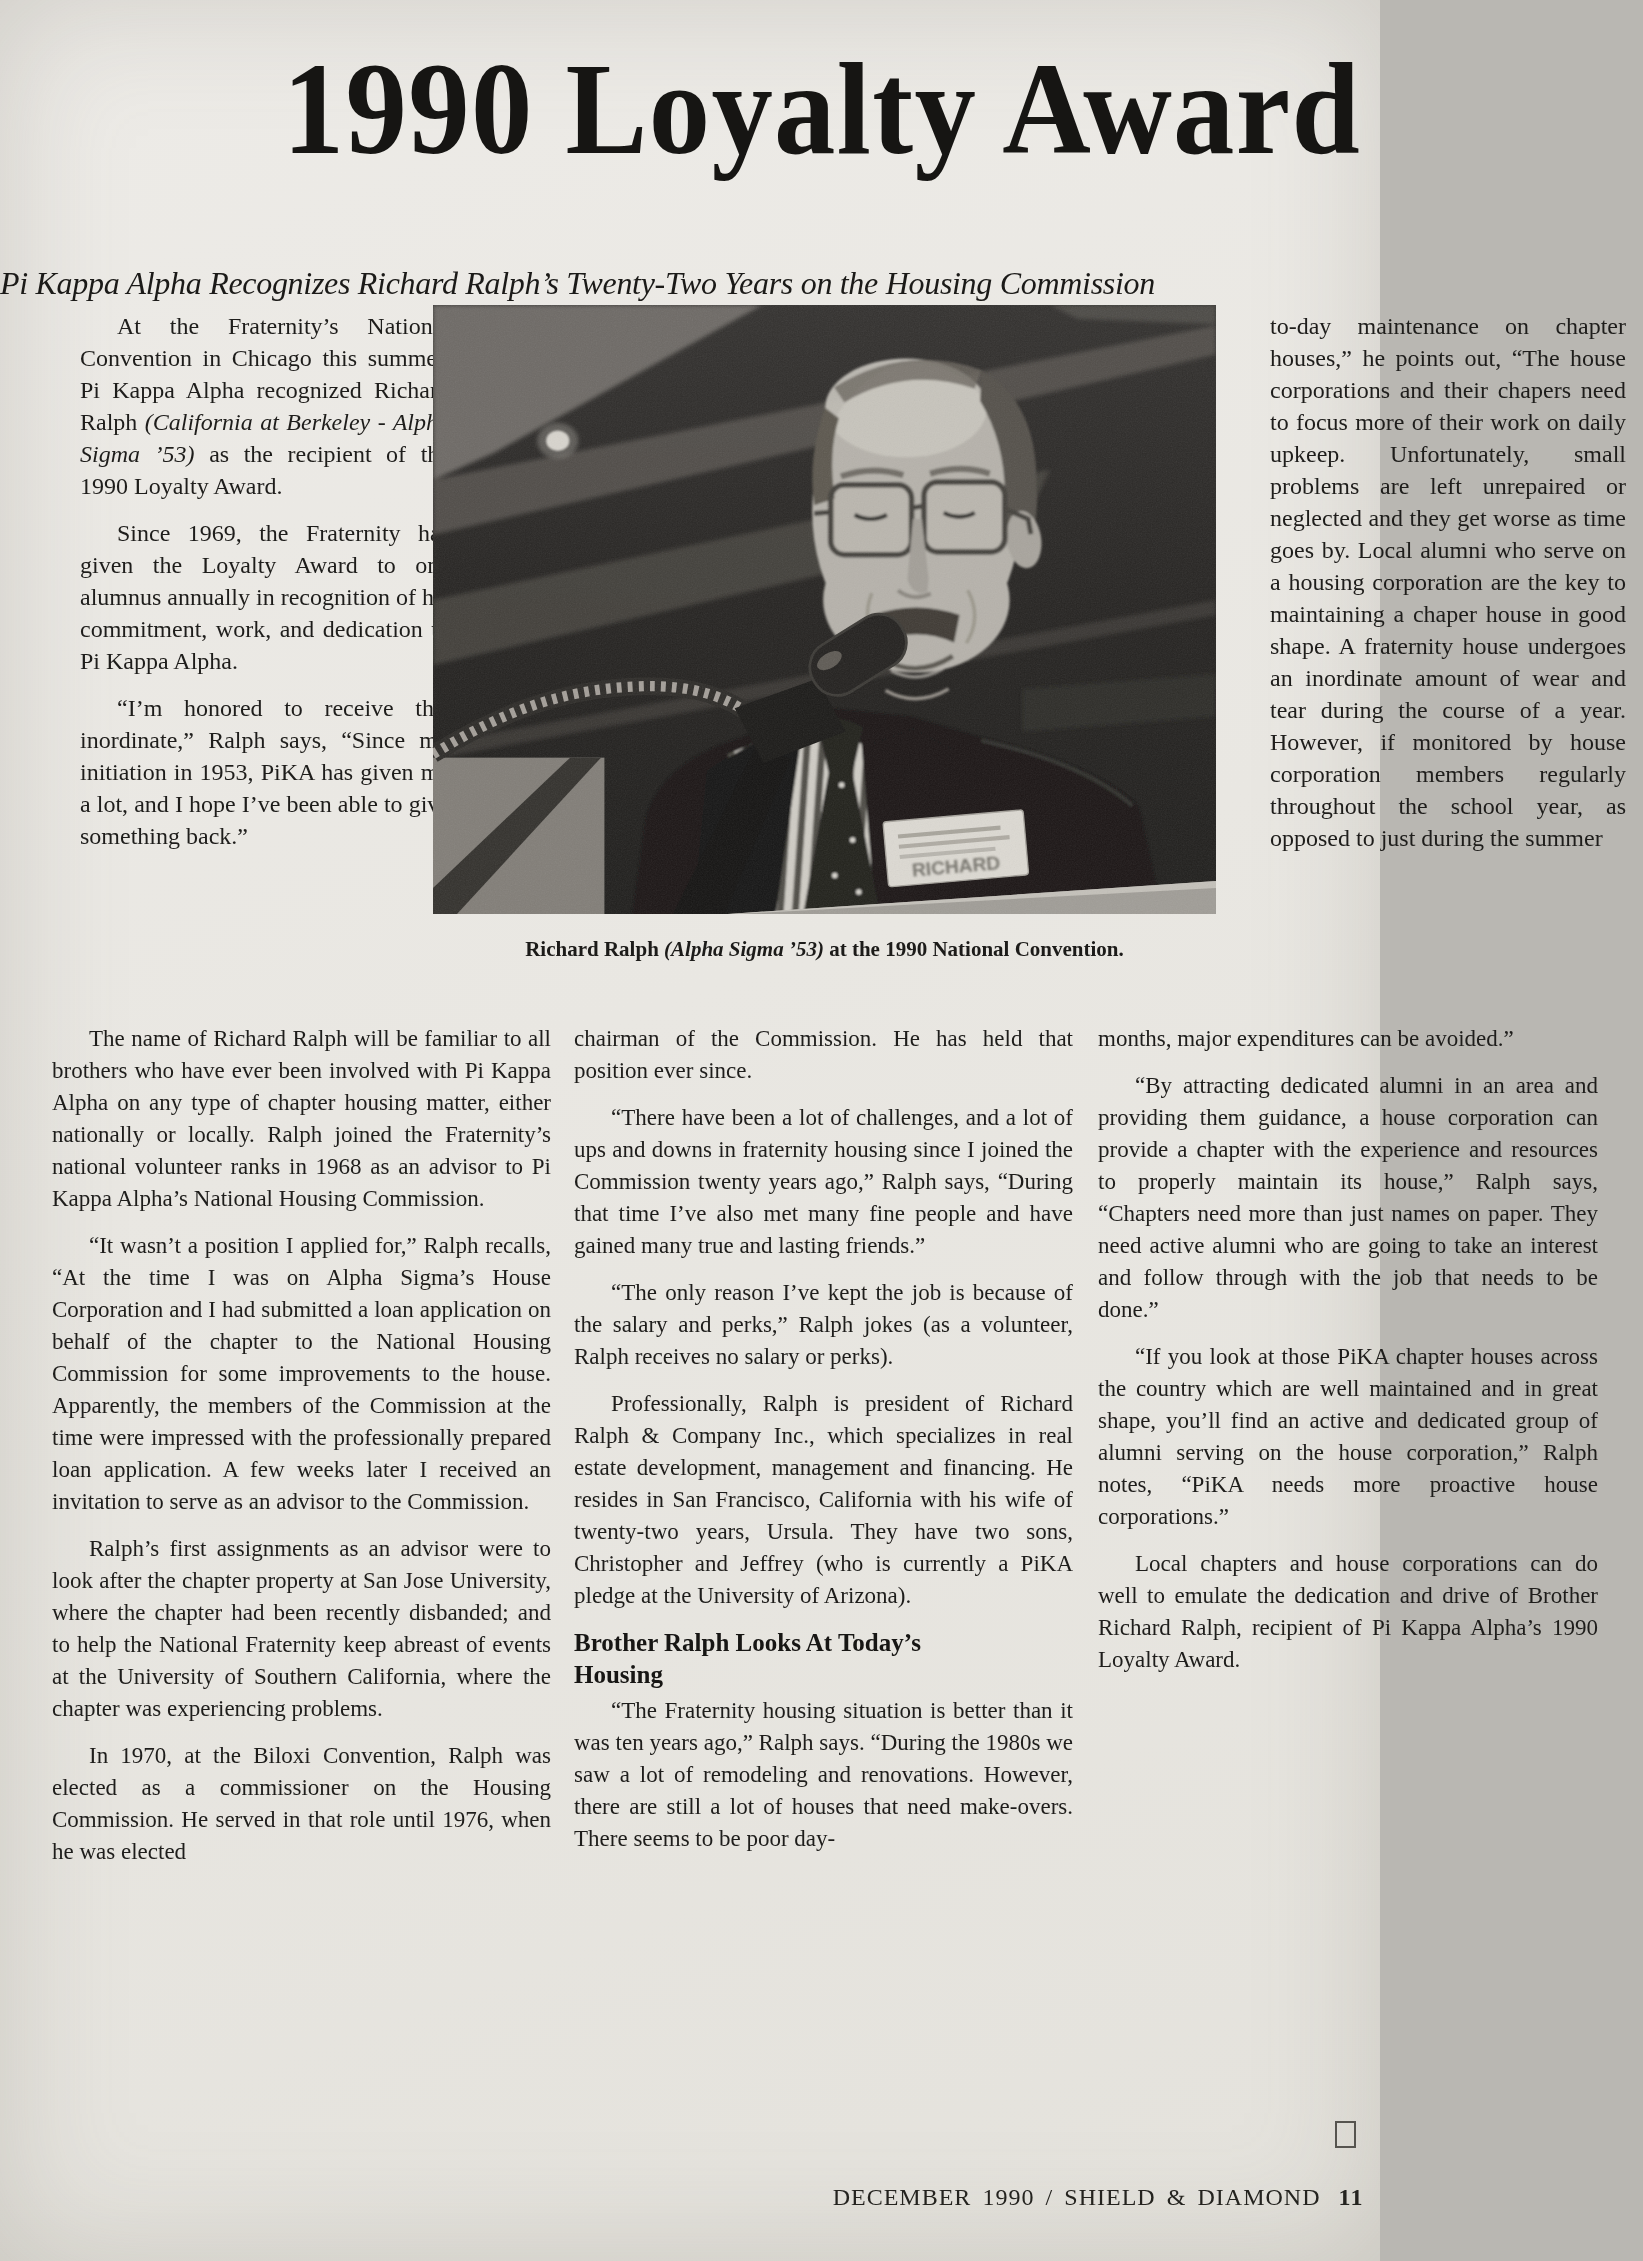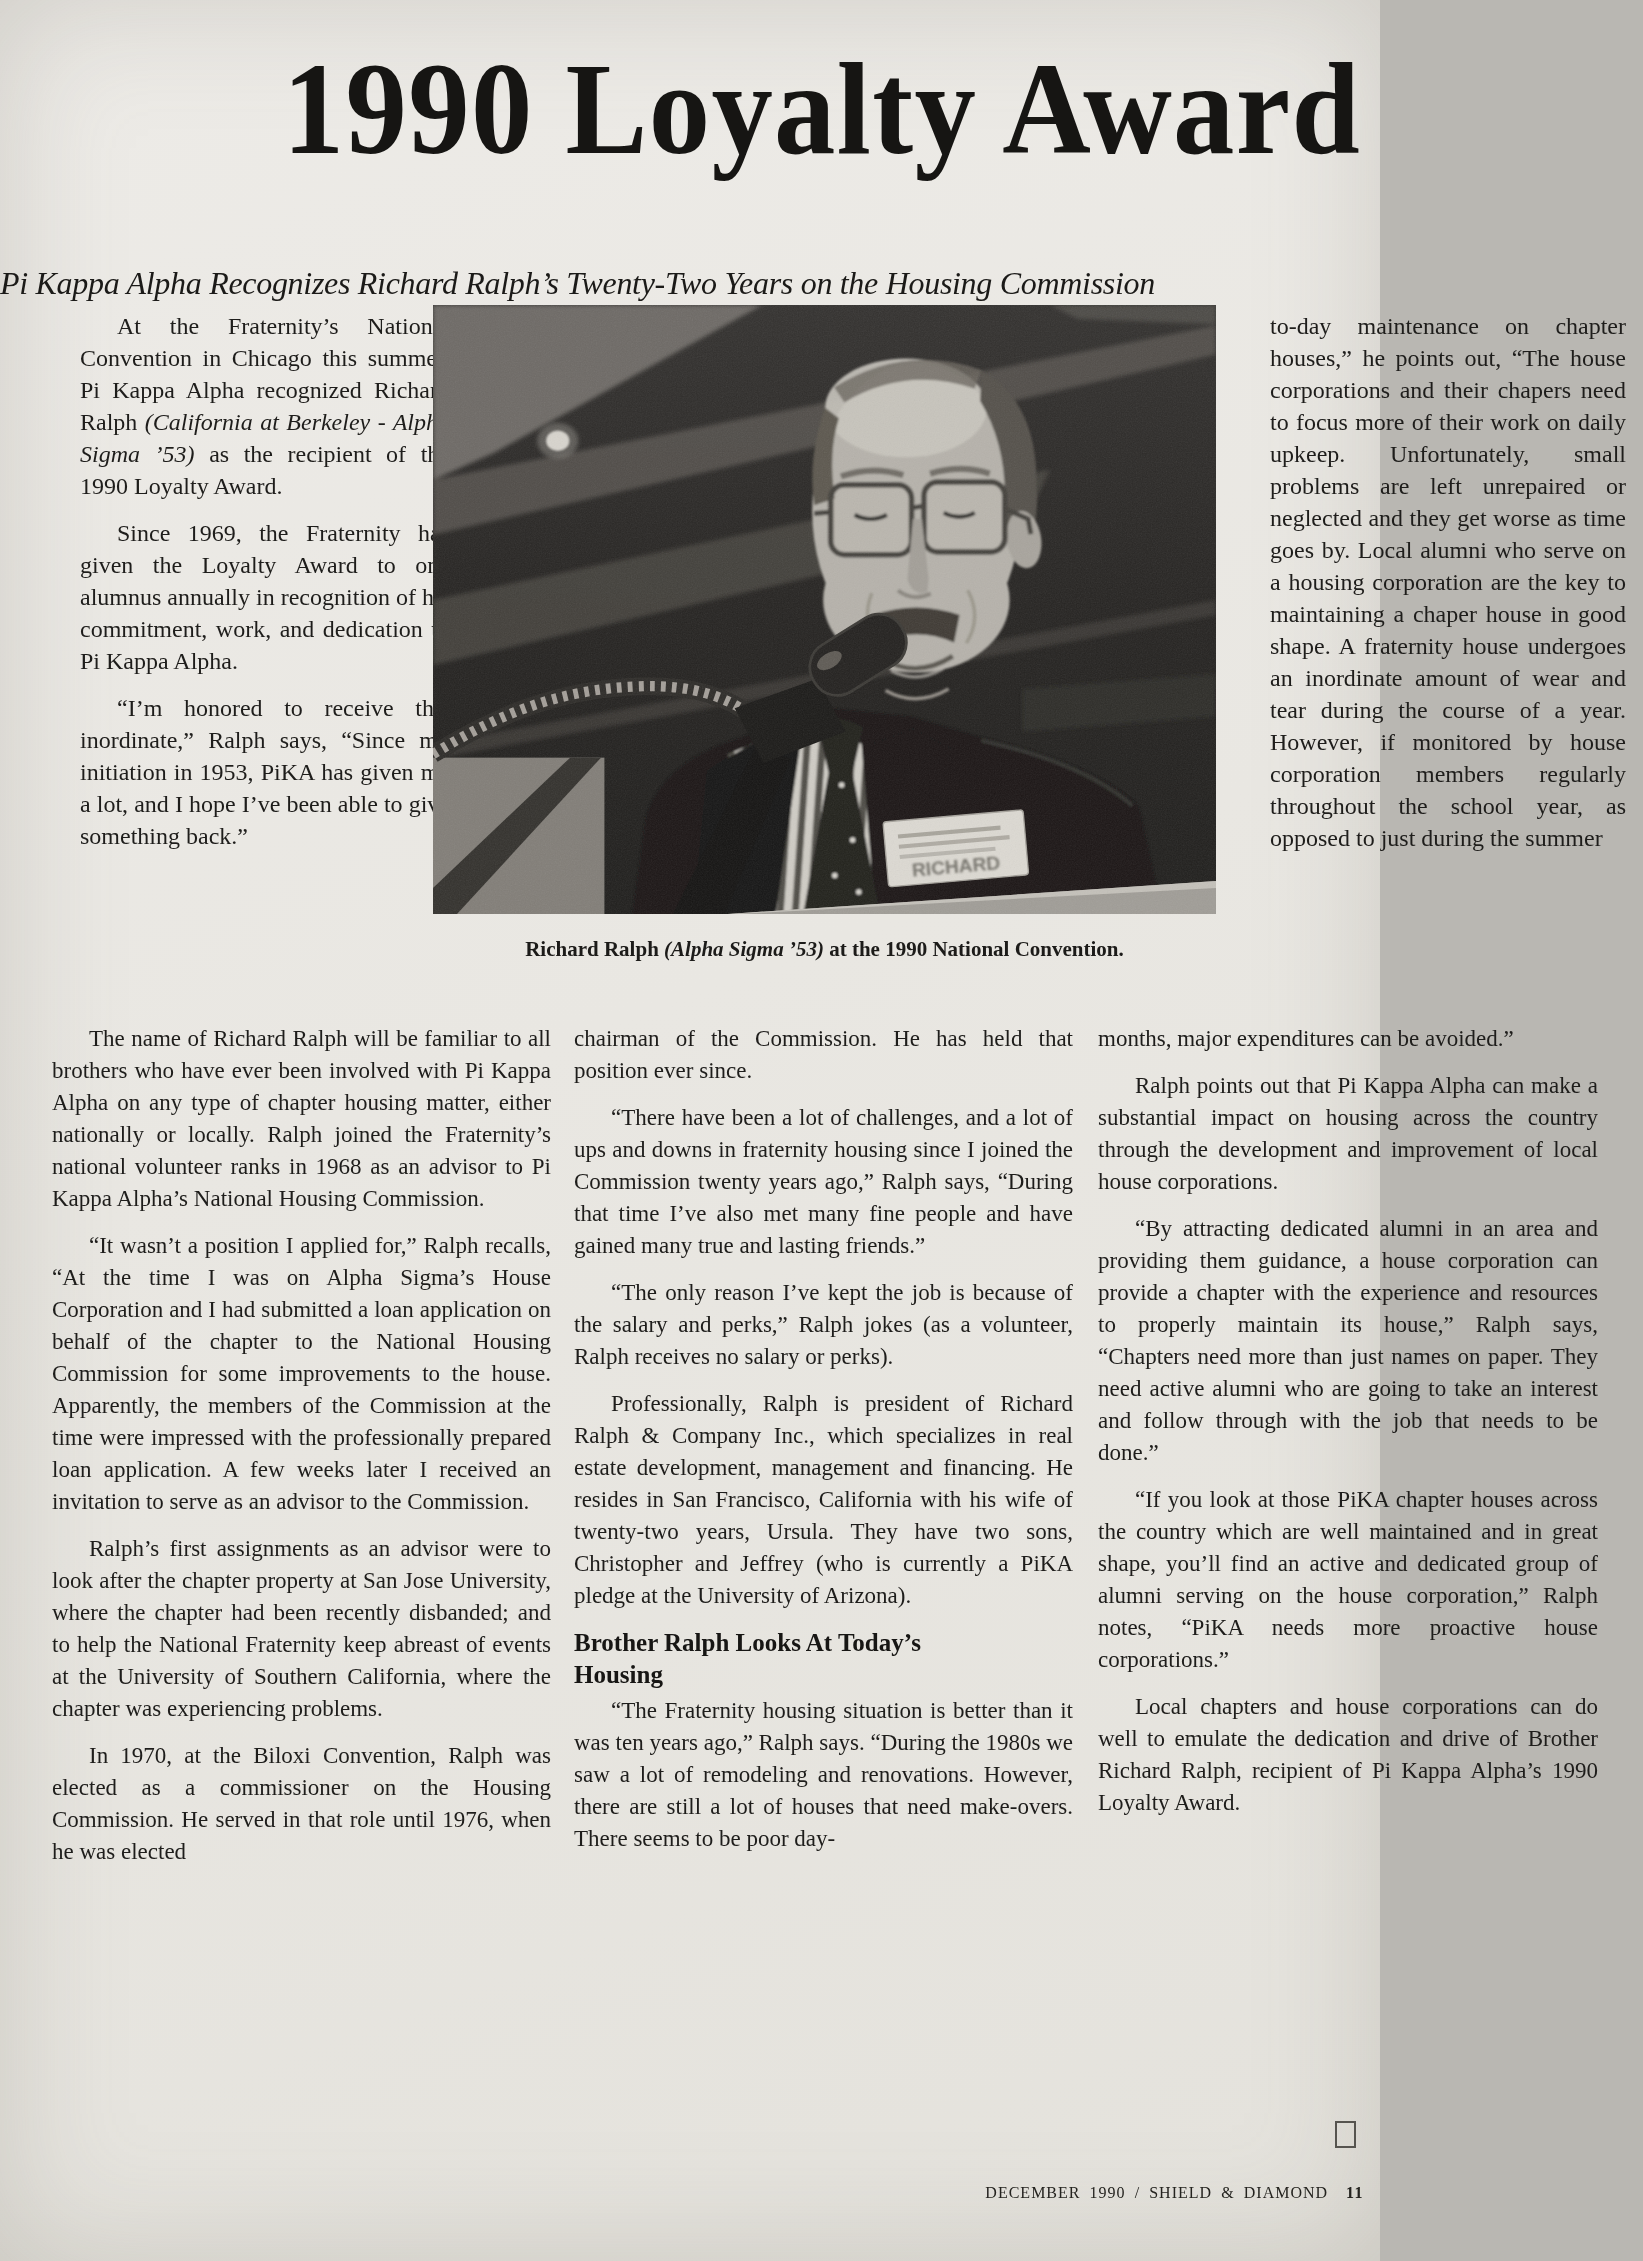--- a/index.html
+++ b/index.html
@@ -49,21 +49,21 @@
     position:absolute;left:433px;top:936px;width:783px;text-align:center;
     font-size:21px;font-weight:700;color:#1c1b19;line-height:27.4px;
   }
   .photo-caption .it{font-style:italic;}
   .end-marker{
     position:absolute;left:1335px;top:2121px;width:16.5px;height:23px;
     border:2.1px solid #56544f;background:transparent;
   }
   .page-footer{
     position:absolute;left:816px;top:2184px;width:548px;text-align:right;
-    font-size:16px;color:#24231f;letter-spacing:1px;word-spacing:4.1px;
+    font-size:24px;color:#24231f;letter-spacing:1px;word-spacing:4.1px;
     white-space:nowrap;
   }
   .page-footer .pagenum{margin-left:18px;font-weight:700;letter-spacing:1.4px;}
 </style>
 </head>
 <body>
 
 <div class="page">
 
   <div class="masthead-title">1990 Loyalty Award</div>
@@ -215,21 +215,20 @@
     <p>chairman of the Commission. He has held that position ever since.</p>
     <p class="ind">“There have been a lot of challenges, and a lot of ups and downs in fraternity housing since I joined the Commission twenty years ago,” Ralph says, “During that time I’ve also met many fine people and have gained many true and lasting friends.”</p>
     <p class="ind">“The only reason I’ve kept the job is because of the salary and perks,” Ralph jokes (as a volunteer, Ralph receives no salary or perks).</p>
     <p class="ind">Professionally, Ralph is president of Richard Ralph &amp; Company Inc., which specializes in real estate development, management and financing. He resides in San Francisco, California with his wife of twenty-two years, Ursula. They have two sons, Christopher and Jeffrey (who is currently a PiKA pledge at the University of Arizona).</p>
     <h3 class="subhead">Brother Ralph Looks At Today’s Housing</h3>
     <p class="ind">“The Fraternity housing situation is better than it was ten years ago,” Ralph says. “During the 1980s we saw a lot of remodeling and renovations. However, there are still a lot of houses that need make-overs. There seems to be poor day-</p>
   </div>
 
   <div class="col col-right-bot">
     <p>months, major expenditures can be avoided.”</p>
-    <p class="ind">Ralph points out that Pi Kappa Alpha can make a substantial impact on housing across the country through the development and improvement of local house corporations.</p>
     <p class="ind">“By attracting dedicated alumni in an area and providing them guidance, a house corporation can provide a chapter with the experience and resources to properly maintain its house,” Ralph says, “Chapters need more than just names on paper. They need active alumni who are going to take an interest and follow through with the job that needs to be done.”</p>
     <p class="ind">“If you look at those PiKA chapter houses across the country which are well maintained and in great shape, you’ll find an active and dedicated group of alumni serving on the house corporation,” Ralph notes, “PiKA needs more proactive house corporations.”</p>
     <p class="ind">Local chapters and house corporations can do well to emulate the dedication and drive of Brother Richard Ralph, recipient of Pi Kappa Alpha’s 1990 Loyalty Award.</p>
   </div>
 
   <div class="end-marker"></div>
 
   <div class="page-footer">
     <span>DECEMBER 1990 / SHIELD &amp; DIAMOND</span><span class="pagenum">11</span>
   </div>

